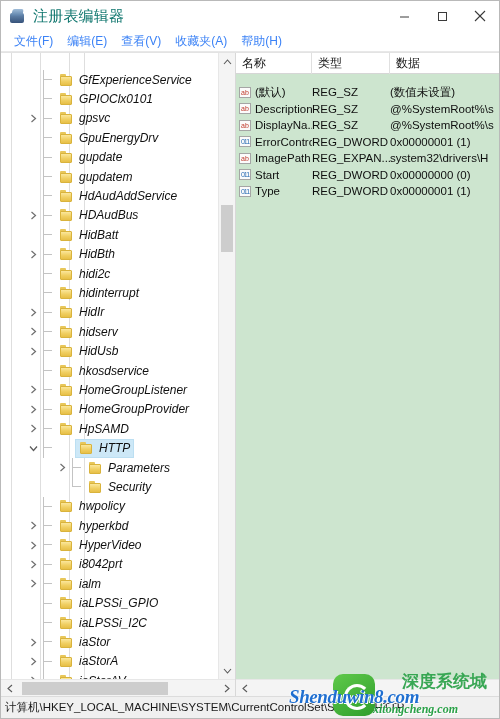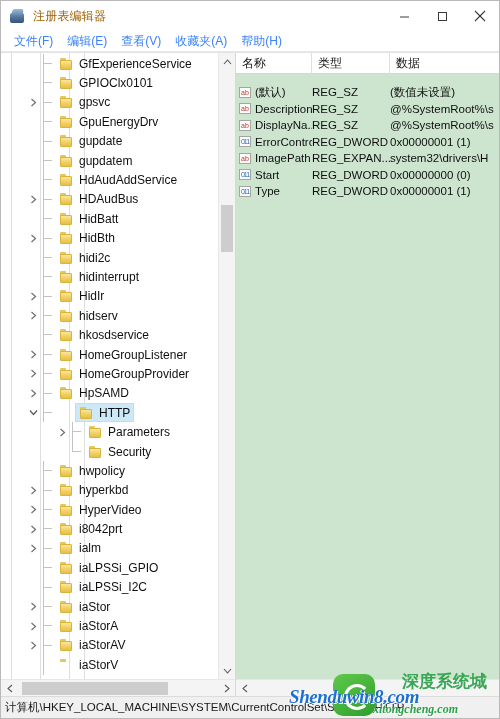--- a/index.html
+++ b/index.html
@@ -37,21 +37,21 @@
     border-radius: 2px;
   }
   .title-icon .top {
     position: absolute; left: 3px; top: 1px;
     width: 11px; height: 7px;
     background: linear-gradient(180deg,#9fbcd8 0%, #5b7fa8 100%);
     border-radius: 2px 2px 0 0;
     transform: skewX(-12deg);
   }
   .title-text {
-    font-size: 12px; color: #a16207;
+    font-size: 15px; color: #0f766e;
     letter-spacing: .2px;
     white-space: nowrap;
   }
   .win-buttons { margin-left: auto; display: flex; height: 31px; }
   .win-btn {
     width: 38px; height: 31px;
     display: flex; align-items: center; justify-content: center;
     color: #3a3a3a;
   }
   .win-btn svg { display: block; }
@@ -89,21 +89,22 @@
   .tree-scroll-area {
     flex: 1 1 auto;
     position: relative;
     overflow: hidden;
     display: flex;
   }
   .tree {
     flex: 1 1 auto;
     position: relative;
     overflow: hidden;
-    padding-top: 1px;
+    padding-top: 17px;
+    font-style: italic;
   }
 
   
   .trow {
     height: 19.4px;
     display: flex; align-items: center;
     font-size: 12px; color: #101010;
     white-space: nowrap;
     position: relative;
   }
@@ -584,20 +585,39 @@
               <div class="label-wrap">
                 <div class="folder">
                   <div class="tab"></div>
                   <div class="body"></div>
                 </div>
                 <span>hidserv</span>
               </div>
             </div>
             <div class="trow">
               <div class="indent" style="width: 25px;"></div>
+              <div class="twisty">
+                <svg width="9" height="9" viewBox="0 0 9 9">
+                  <path d="M2.5 1 L6.5 4.5 L2.5 8" fill="none" stroke="#6f6f6f" stroke-width="1.2"></path>
+                </svg>
+              </div>
+              <div class="connector">
+                <div class="v"></div>
+                <div class="h"></div>
+              </div>
+              <div class="label-wrap">
+                <div class="folder">
+                  <div class="tab"></div>
+                  <div class="body"></div>
+                </div>
+                <span>HidUsb</span>
+              </div>
+            </div>
+            <div class="trow">
+              <div class="indent" style="width: 25px;"></div>
               <div class="twisty"></div>
               <div class="connector">
                 <div class="v"></div>
                 <div class="h"></div>
               </div>
               <div class="label-wrap">
                 <div class="folder">
                   <div class="tab"></div>
                   <div class="body"></div>
                 </div>

